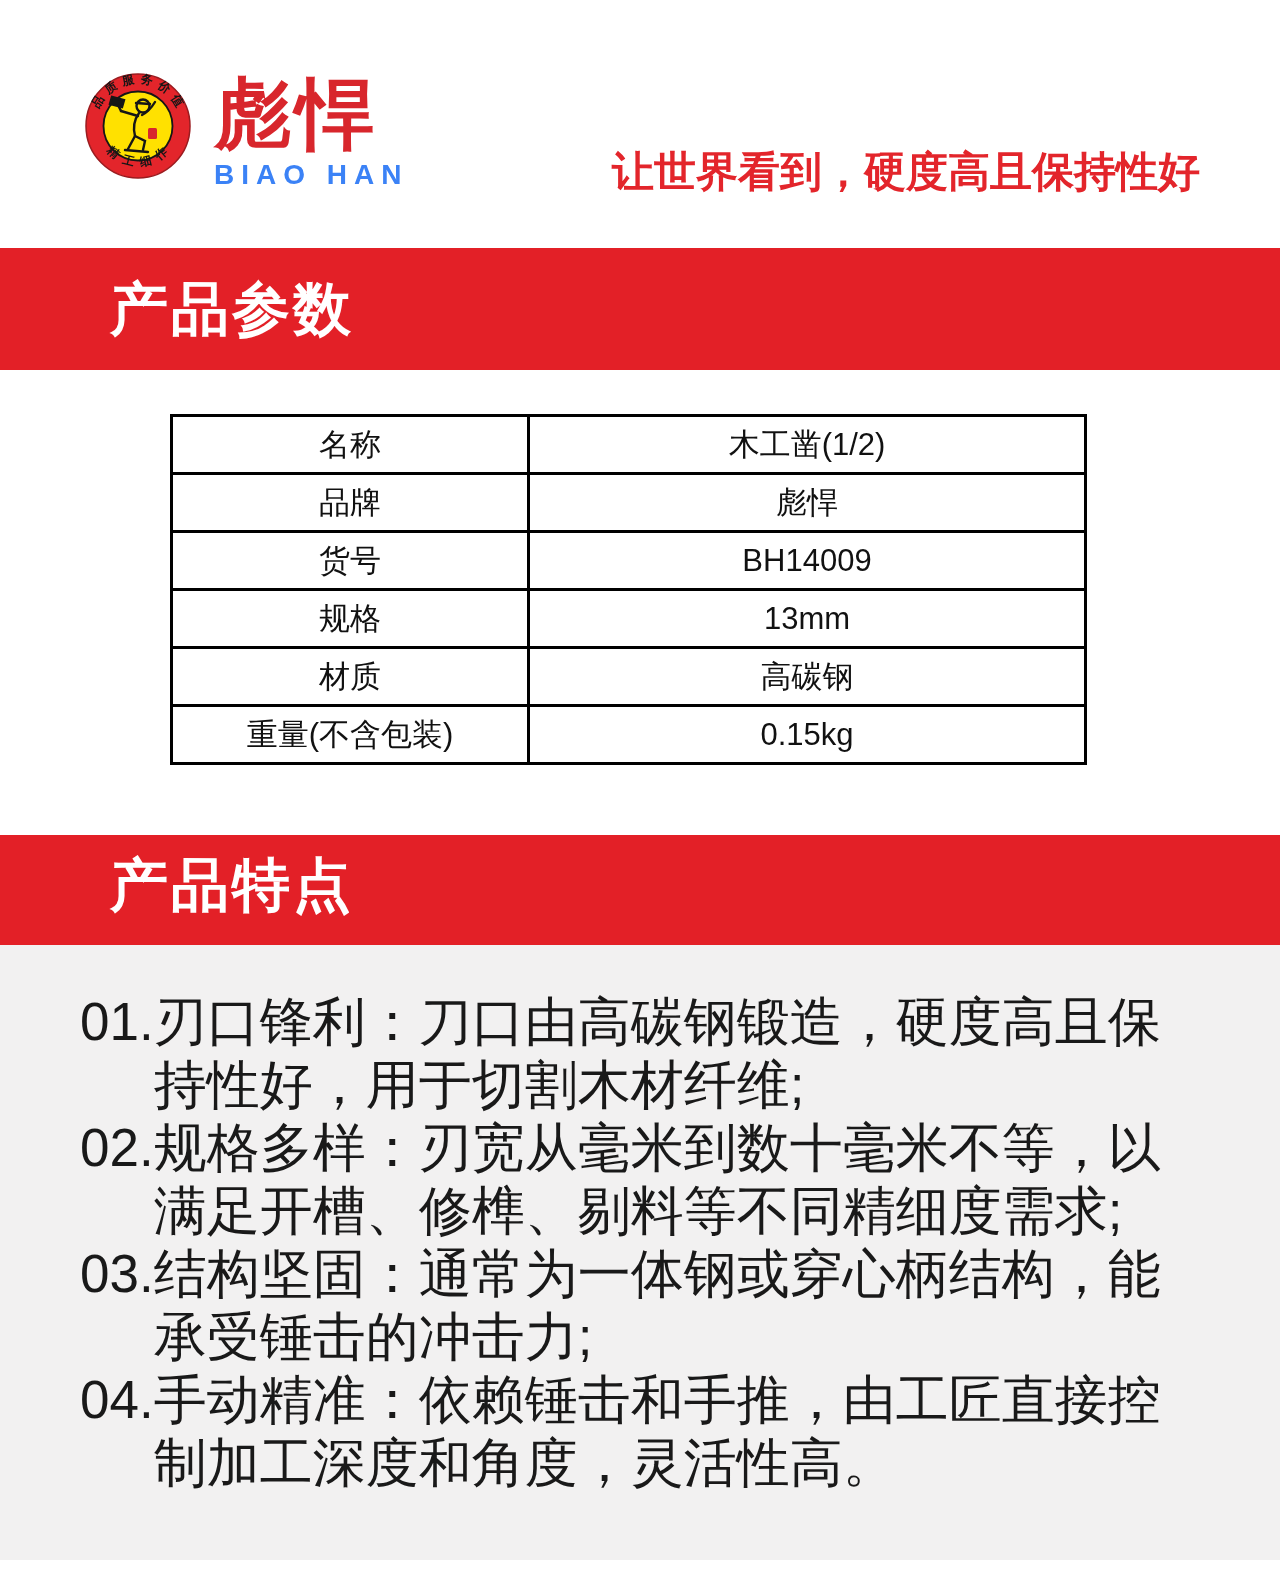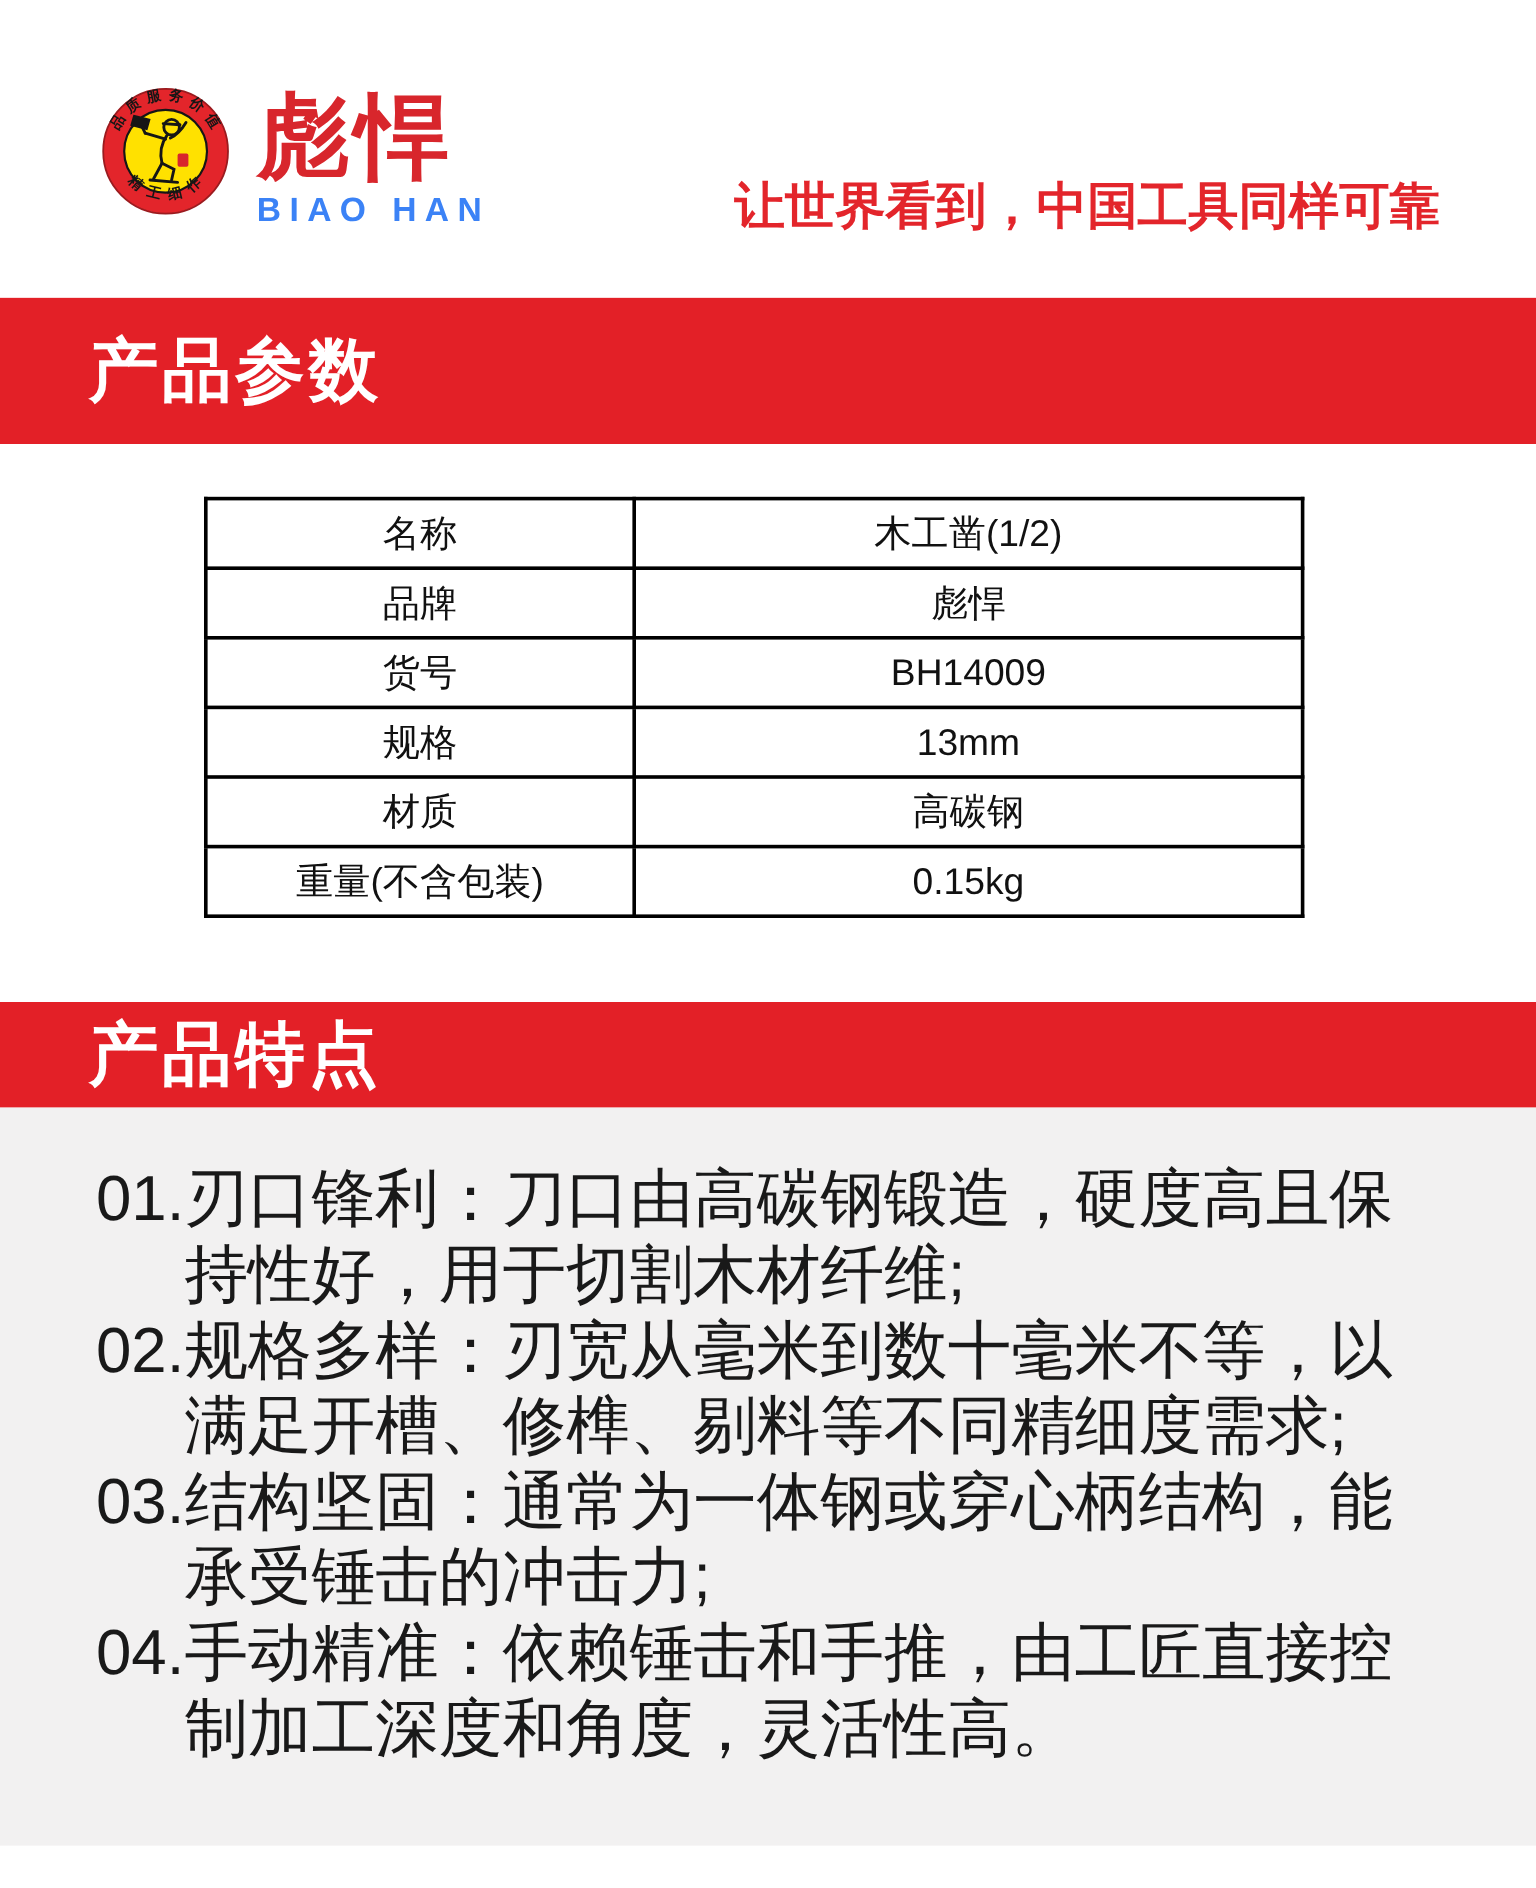--- a/index.html
+++ b/index.html
@@ -23,24 +23,24 @@
     color:#3b82f6; font-size:28px; font-weight:bold;
     letter-spacing:7px; margin-top:7px;
   }
   .slogan {
     position:absolute; right:80px; top:144px;
     font-size:42px; font-weight:bold; color:#e3252b; white-space:nowrap;
   }
 
   
   .banner {
-    background:#e32027; display:flex; align-items:center; padding-left:74px;
+    background:#e32027; display:flex; align-items:center; padding-left:110px;
   }
   .banner.params { height:122px; }
-  .banner.features { height:88px; }
+  .banner.features { height:110px;font-family:Liberation Mono, monospace; }
   .banner-title {
     color:#ffffff; font-size:58px; font-weight:bold; letter-spacing:3px;
     line-height:1;
   }
 
   
   .spec-section { height:465px; background:#ffffff; padding-top:44px; }
   .spec-table {
     border-collapse:collapse; margin-left:170px; table-layout:fixed;padding-left:30px;
   }
@@ -97,21 +97,21 @@
             <path d="M41,80 L64,82"></path>
           </g>
           <rect x="64" y="58" width="9" height="11" rx="1.5" fill="#d8262c"></rect>
         </svg>
       </div>
       <div class="brand-text">
         <div class="brand-cn">彪悍</div>
         <div class="brand-en">BIAO HAN</div>
       </div>
     </div>
-    <div class="slogan">让世界看到，中国工具同样可靠</div>
+    <div class="slogan">让世界看到，硬度高且保持性好</div>
   </header>
 
   <section class="banner params">
     <h1 class="banner-title">产品参数</h1>
   </section>
 
   <section class="spec-section">
     <table class="spec-table">
       <tbody>
         <tr>

